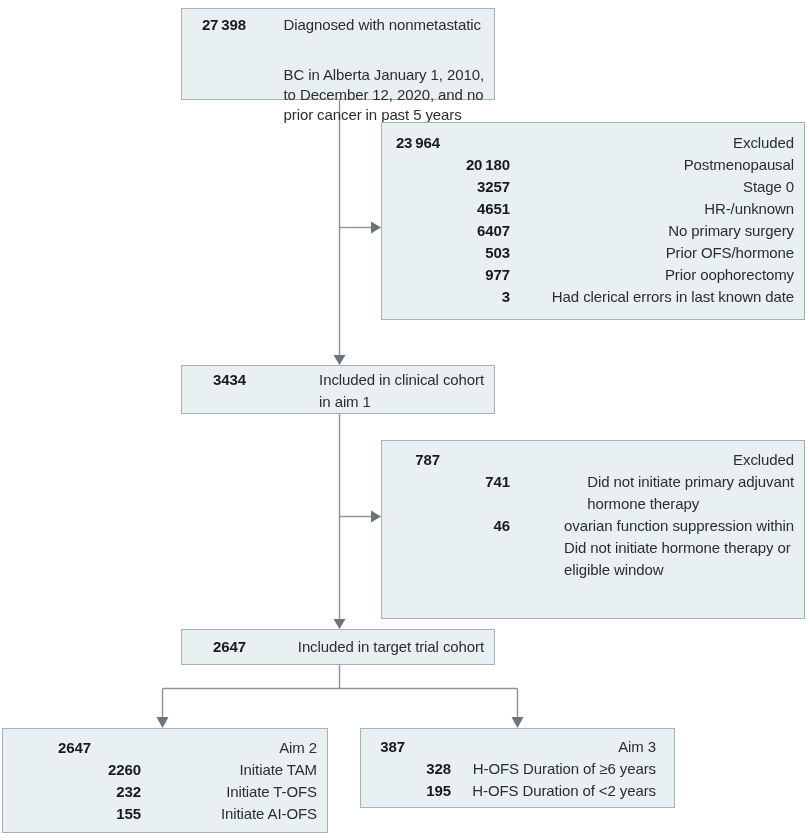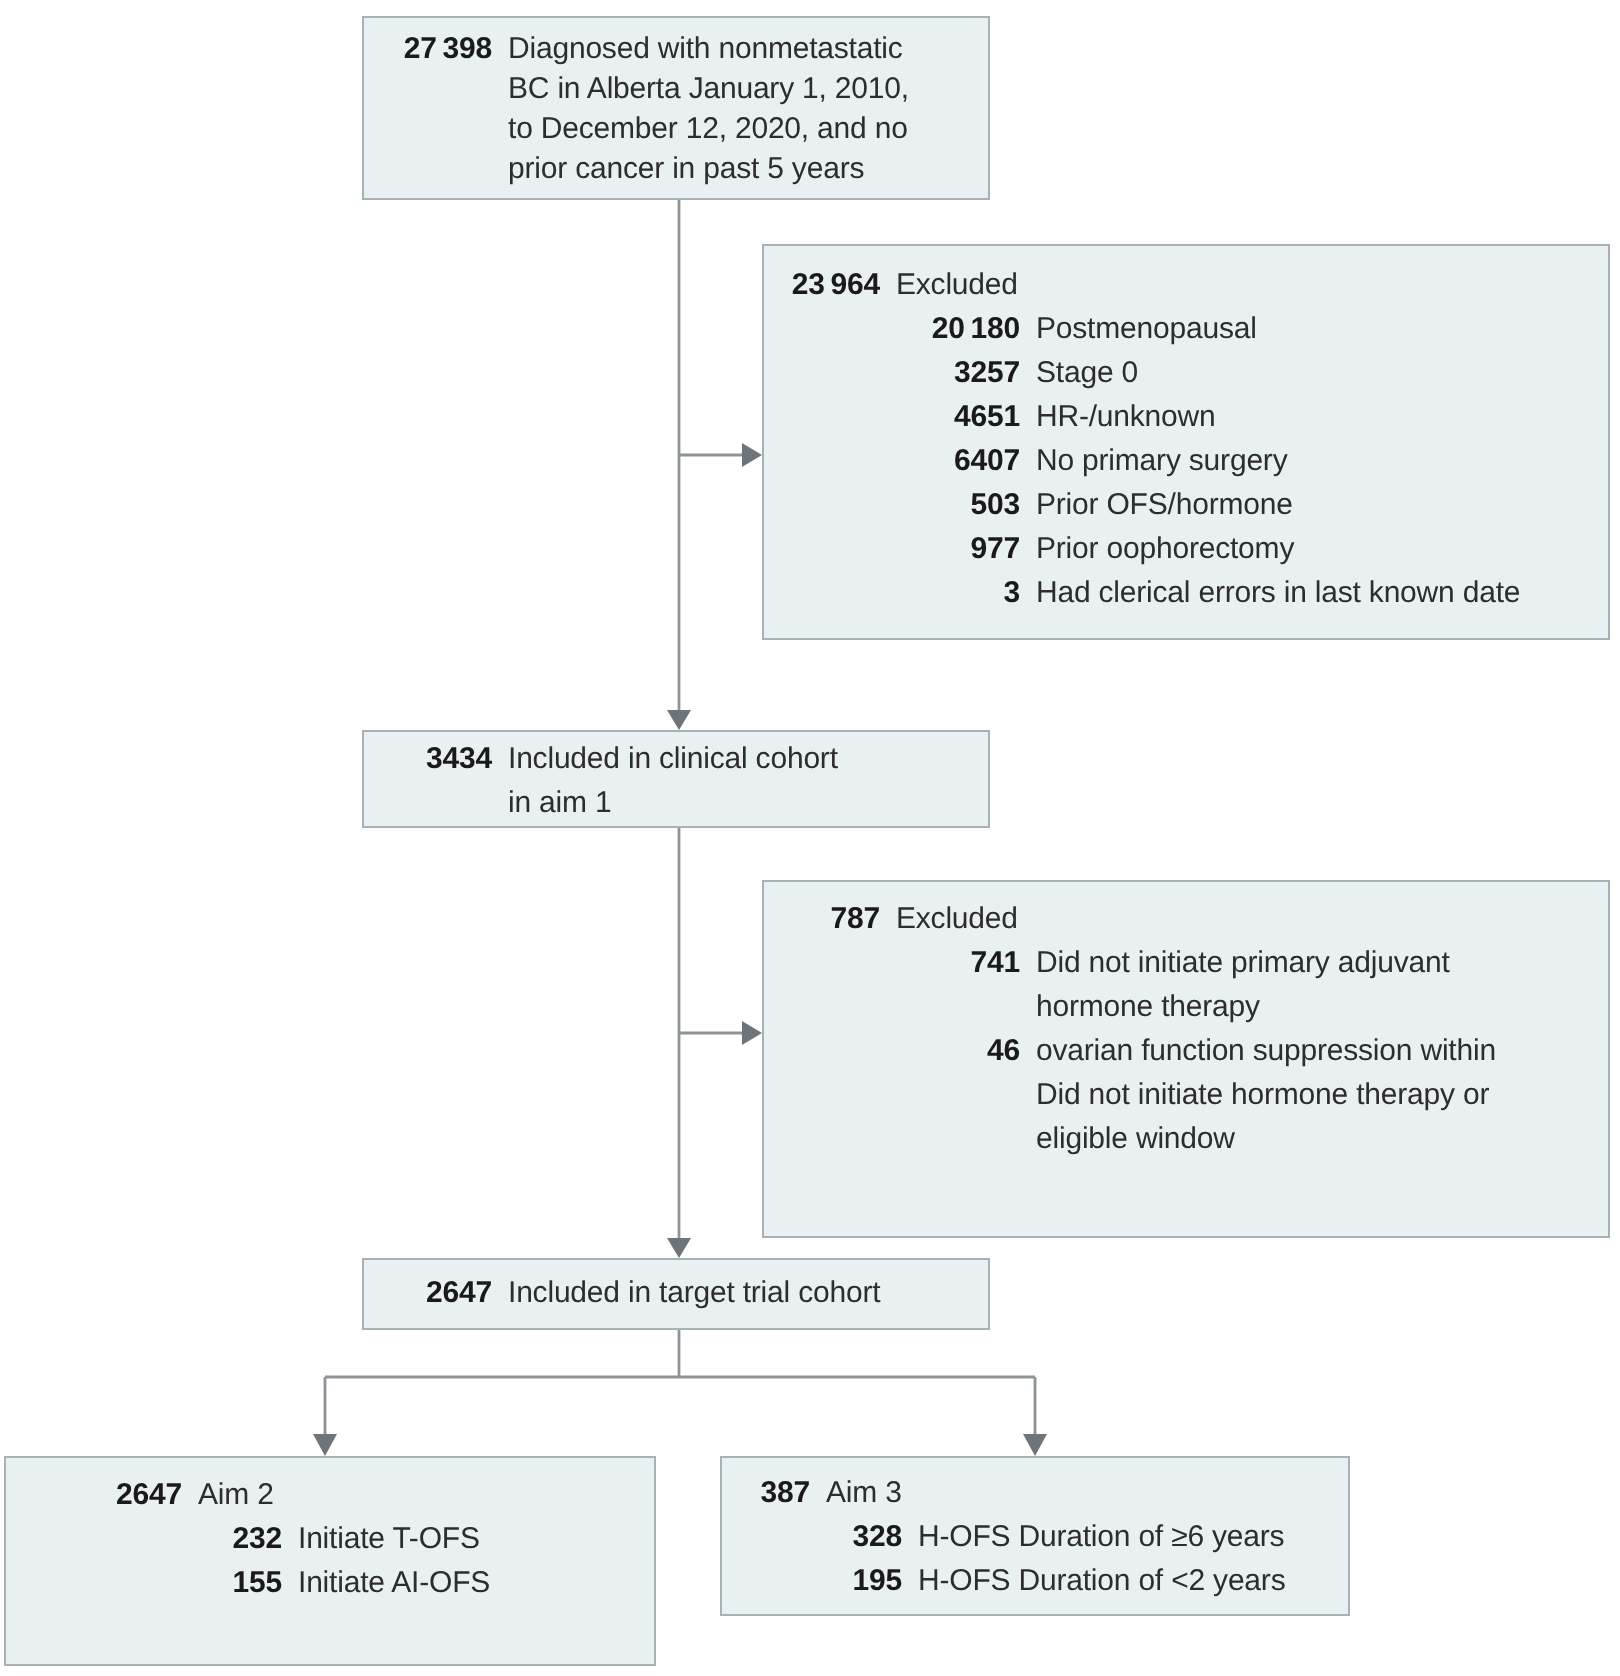--- a/index.html
+++ b/index.html
@@ -27,21 +27,21 @@
   }
   .box {
     position: absolute;
     box-sizing: border-box;
     background: var(--box-fill, #e9f0f2);
     border: 1px solid var(--box-border, #a7b2b7);
     color: var(--text, #2d2d2d);
     font-size: 15px;
     letter-spacing: -0.1px;
   }
-  .row { display: flex; align-items: flex-start; line-height: 22px; }
+  .row { display: flex; align-items: flex-start; line-height: 22px; justify-content: space-between; }
   .num {
     font-weight: bold;
     white-space: nowrap;
     text-align: right;
     flex: 0 0 auto;
     color: var(--number, #1a1a1a);
   }
   .txt { margin-left: 8px; }
   .line { white-space: nowrap; }
 
@@ -81,21 +81,21 @@
     <path d="M339.5 665 V688.5 M162.5 688.5 H517.5 M162.5 688.5 V718 M517.5 688.5 V718"></path>
     <polygon points="156.5,717 168.5,717 162.5,728"></polygon>
     <polygon points="511.5,717 523.5,717 517.5,728"></polygon>
   </svg>
 
   <div class="box" id="b-top">
     <div class="row n0">
       <span class="num">27 398</span>
       <span class="txt">
         <span class="line" style="display: block;">Diagnosed with nonmetastatic</span>
-        <span class="line" style="display: block;">BC in Alberta January 1, 2010,</span>
+        <span class="line" style="display: block; margin-top: 30px;">BC in Alberta January 1, 2010,</span>
         <span class="line" style="display: block;">to December 12, 2020, and no</span>
         <span class="line" style="display: block;">prior cancer in past 5 years</span>
       </span>
     </div>
   </div>
 
   <div class="box" id="b-excl1">
     <div class="row n0">
       <span class="num">23 964</span>
       <span class="txt">
@@ -190,20 +190,26 @@
   </div>
 
   <div class="box" id="b-aim2">
     <div class="row n0">
       <span class="num">2647</span>
       <span class="txt">
           <span class="line" style="display: block;">Aim 2</span>
         </span>
     </div>
     <div class="row n1">
+      <span class="num">2260</span>
+      <span class="txt">
+          <span class="line" style="display: block;">Initiate TAM</span>
+        </span>
+    </div>
+    <div class="row n1">
       <span class="num">232</span>
       <span class="txt">
           <span class="line" style="display: block;">Initiate T-OFS</span>
         </span>
     </div>
     <div class="row n1">
       <span class="num">155</span>
       <span class="txt">
           <span class="line" style="display: block;">Initiate AI-OFS</span>
         </span>

